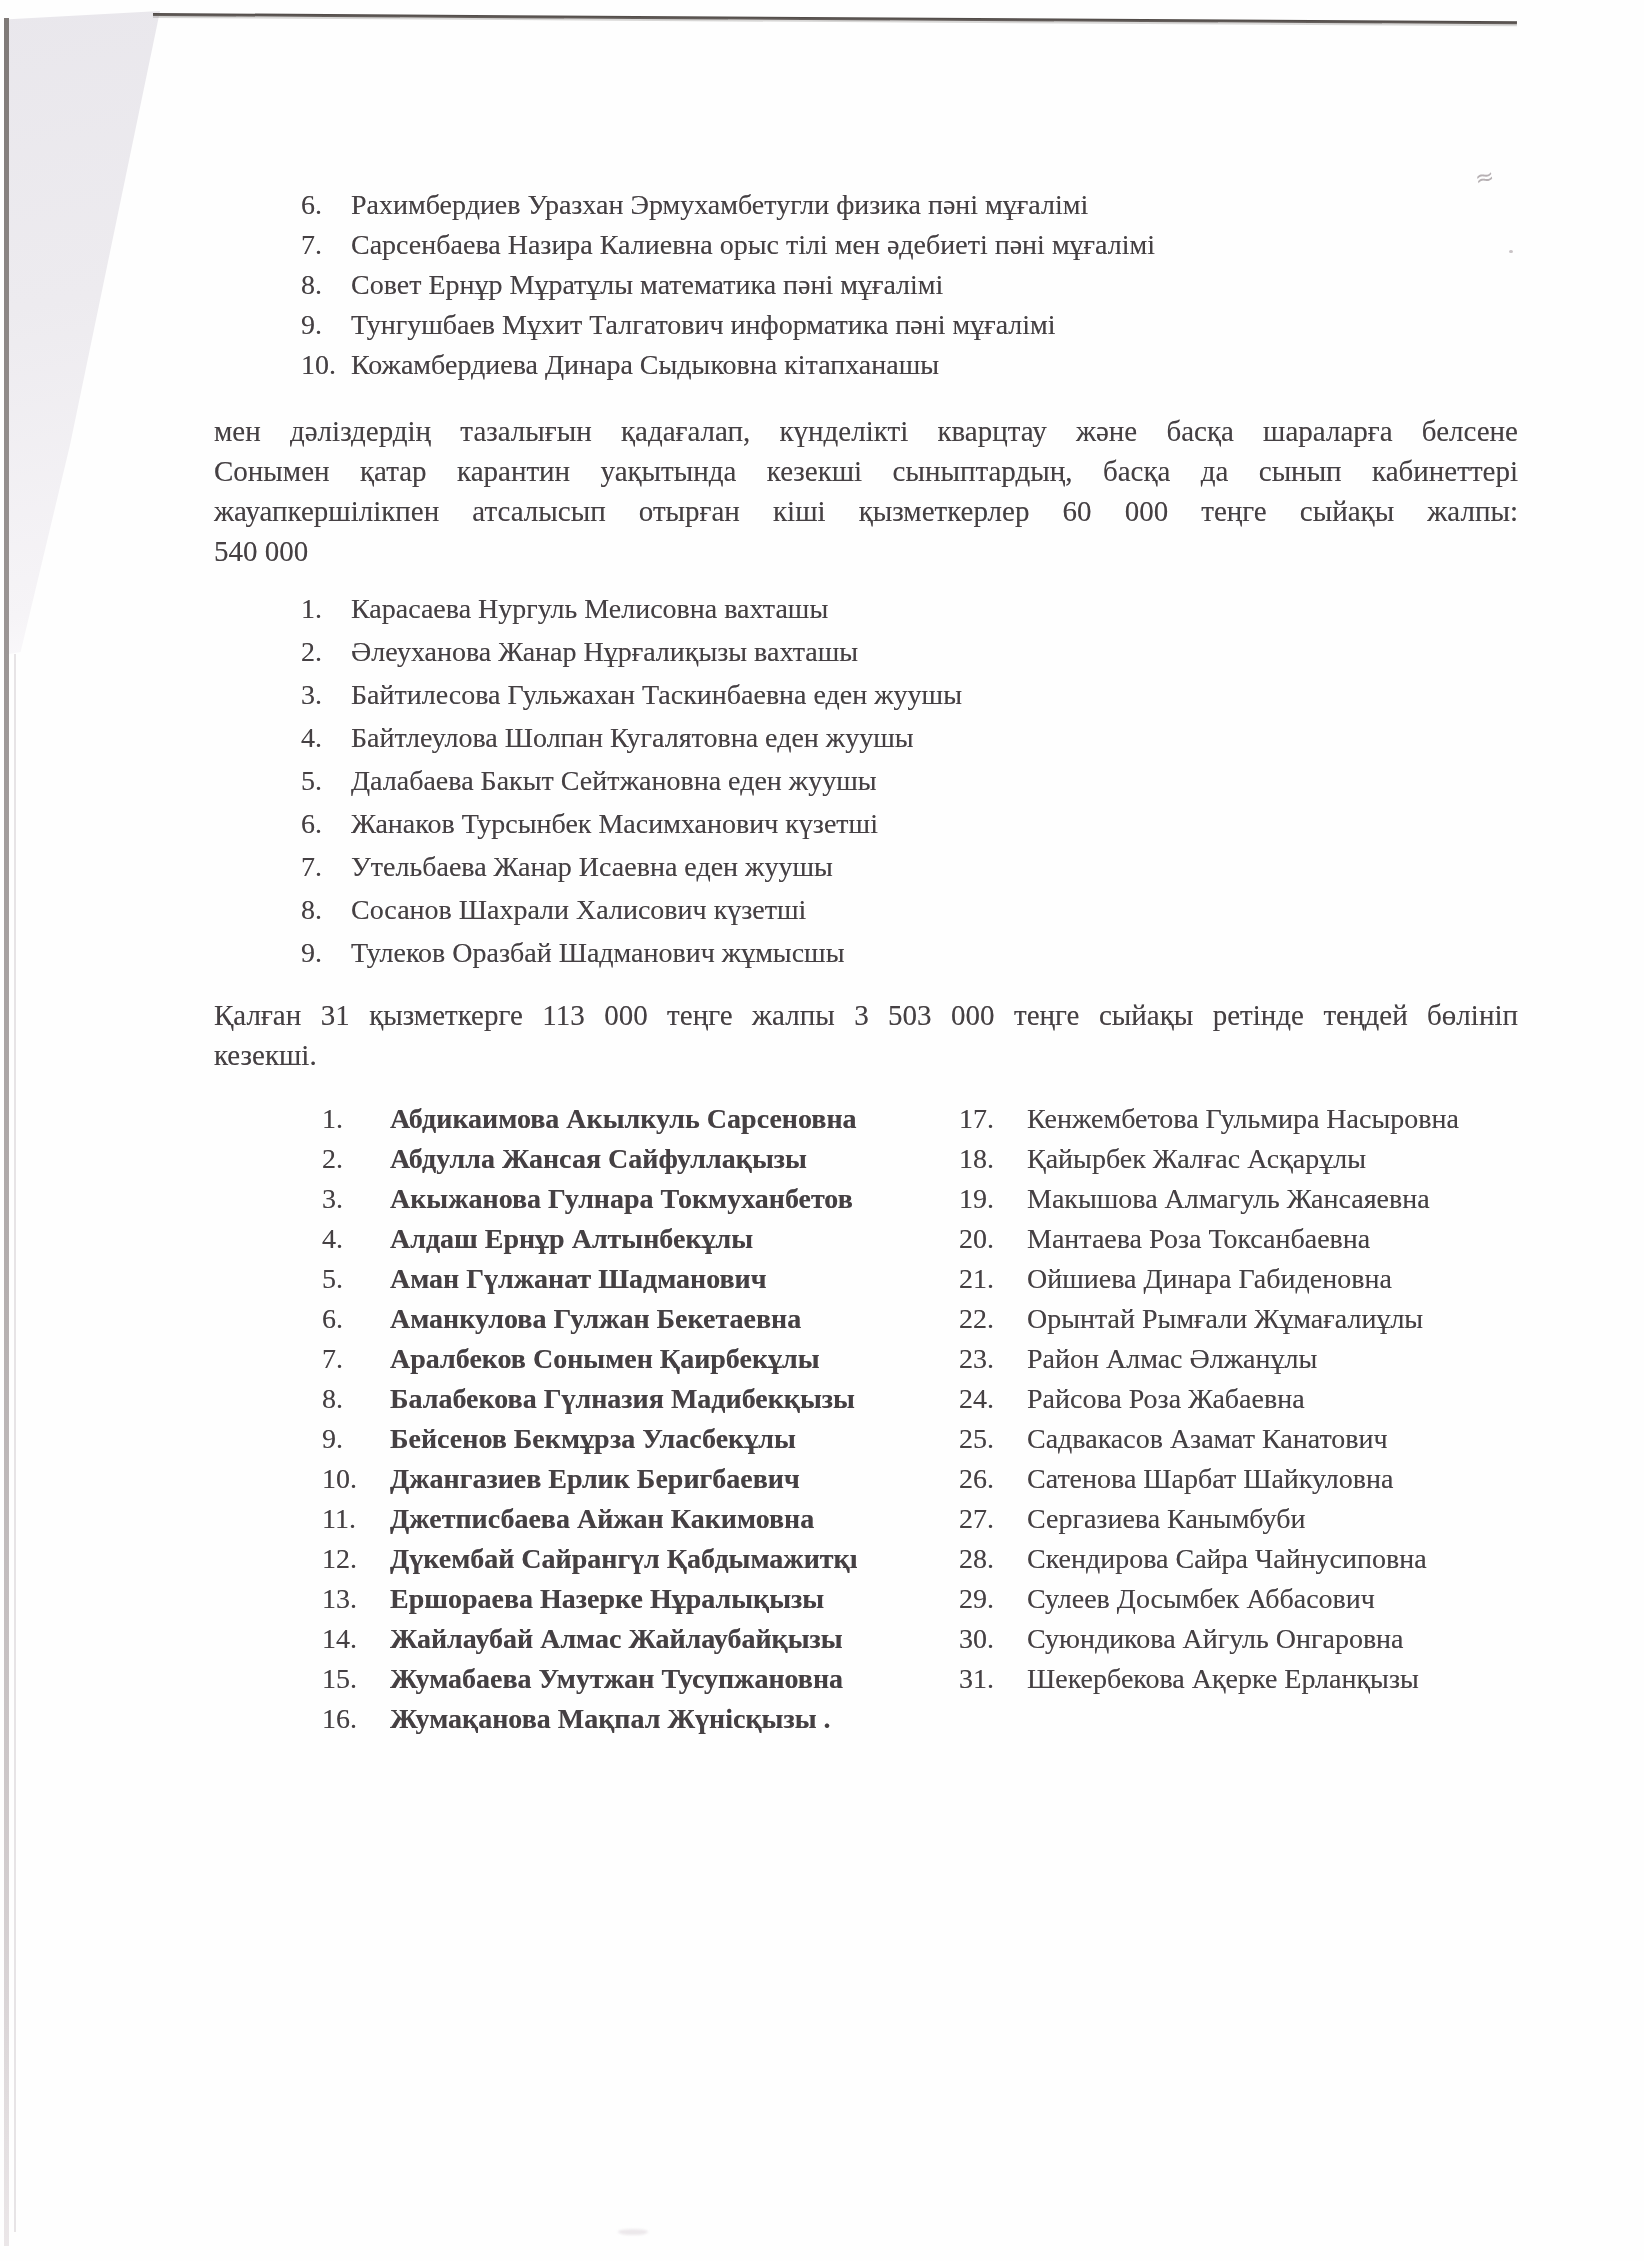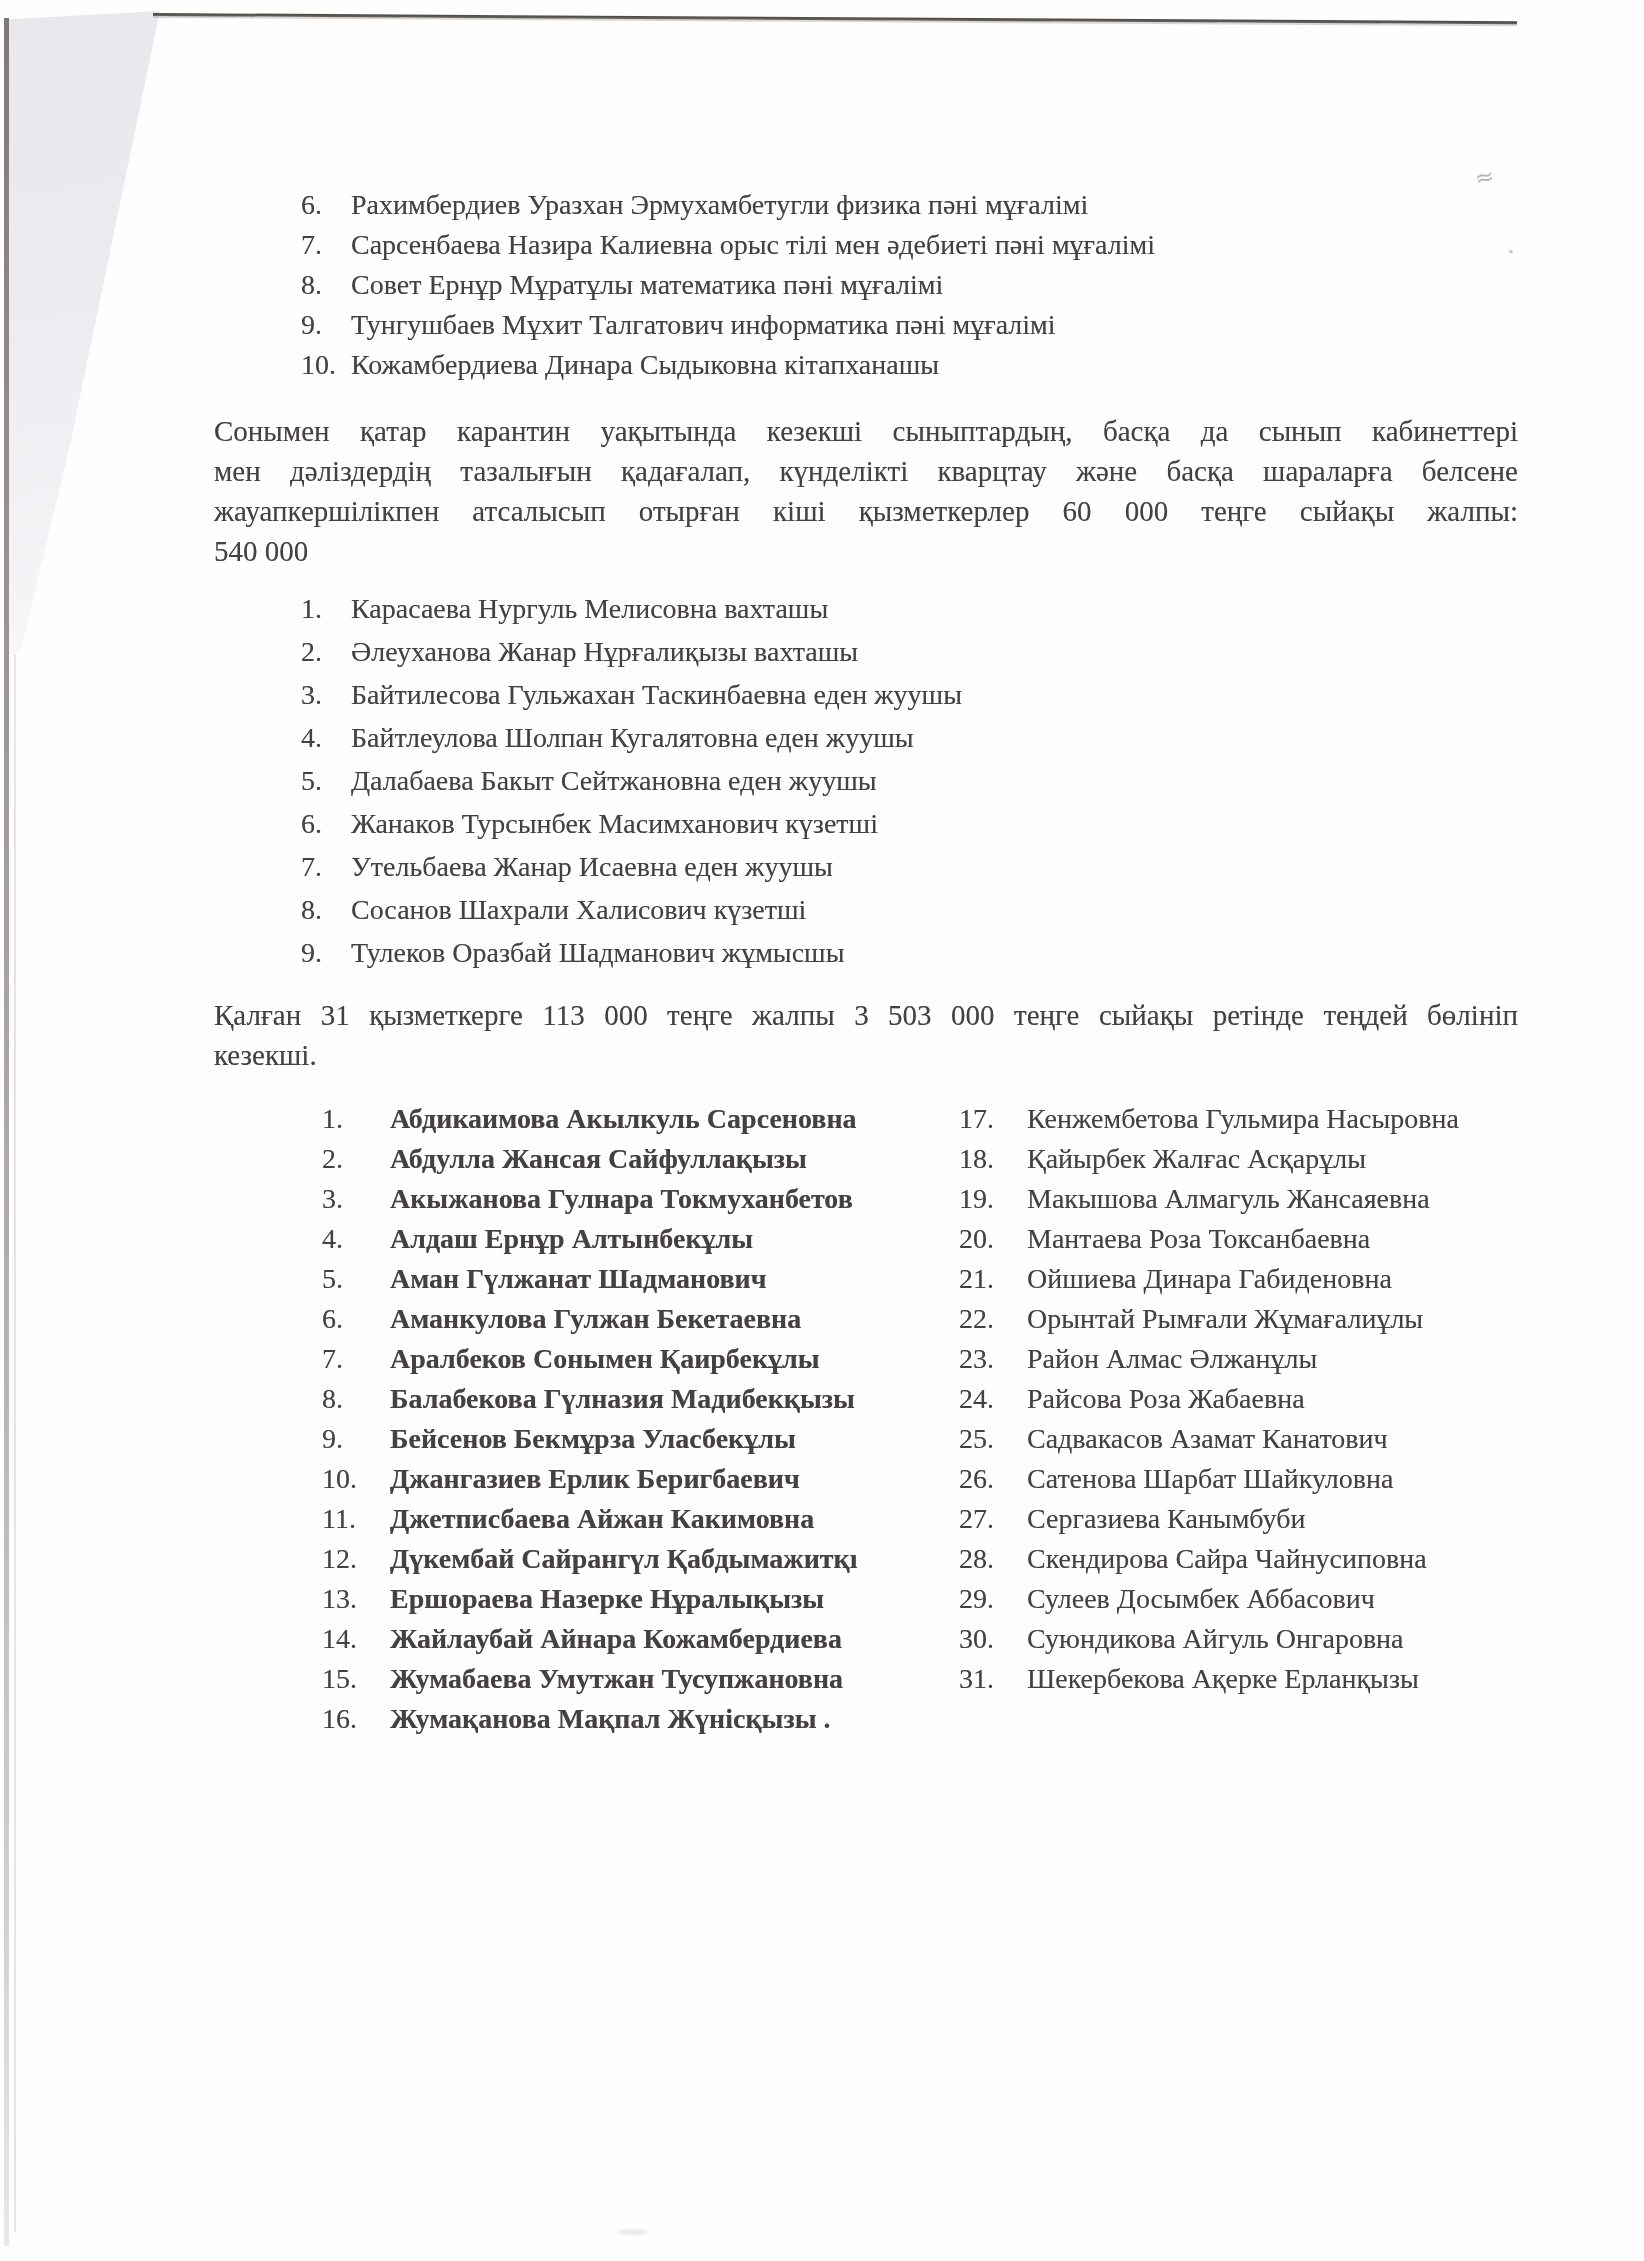--- a/index.html
+++ b/index.html
@@ -106,22 +106,22 @@
         <span class="num">9.</span>
         <span class="txt">Тунгушбаев Мұхит Талгатович информатика пәні мұғалімі</span>
       </div>
     <div class="row">
         <span class="num">10.</span>
         <span class="txt">Кожамбердиева Динара Сыдыковна кітапханашы</span>
       </div>
   </div>
 
   <div class="para para-1 scan-text">
+    <div class="pline just">мен дәліздердің тазалығын қадағалап, күнделікті кварцтау және басқа шараларға белсене</div>
     <div class="pline just">Сонымен қатар карантин уақытында кезекші сыныптардың, басқа да сынып кабинеттері</div>
-    <div class="pline just">мен дәліздердің тазалығын қадағалап, күнделікті кварцтау және басқа шараларға белсене</div>
     <div class="pline just">жауапкершілікпен атсалысып отырған кіші қызметкерлер 60 000 теңге сыйақы жалпы:</div>
     <div class="pline">540 000</div>
   </div>
 
   <div class="list list-b scan-text">
     <div class="row">
         <span class="num">1.</span>
         <span class="txt">Карасаева Нургуль Мелисовна вахташы</span>
       </div>
     <div class="row">
@@ -211,21 +211,21 @@
     <div class="row">
         <span class="num">12.</span>
         <span class="txt">Дүкембай Сайрангүл Қабдымажитқı</span>
       </div>
     <div class="row">
         <span class="num">13.</span>
         <span class="txt">Ершораева Назерке Нұралықызы</span>
       </div>
     <div class="row">
         <span class="num">14.</span>
-        <span class="txt">Жайлаубай Айнара Кожамбердиева</span>
+        <span class="txt">Жайлаубай Алмас Жайлаубайқызы</span>
       </div>
     <div class="row">
         <span class="num">15.</span>
         <span class="txt">Жумабаева Умутжан Тусупжановна</span>
       </div>
     <div class="row">
         <span class="num">16.</span>
         <span class="txt">Жумақанова Мақпал Жүнісқызы .</span>
       </div>
   </div>

